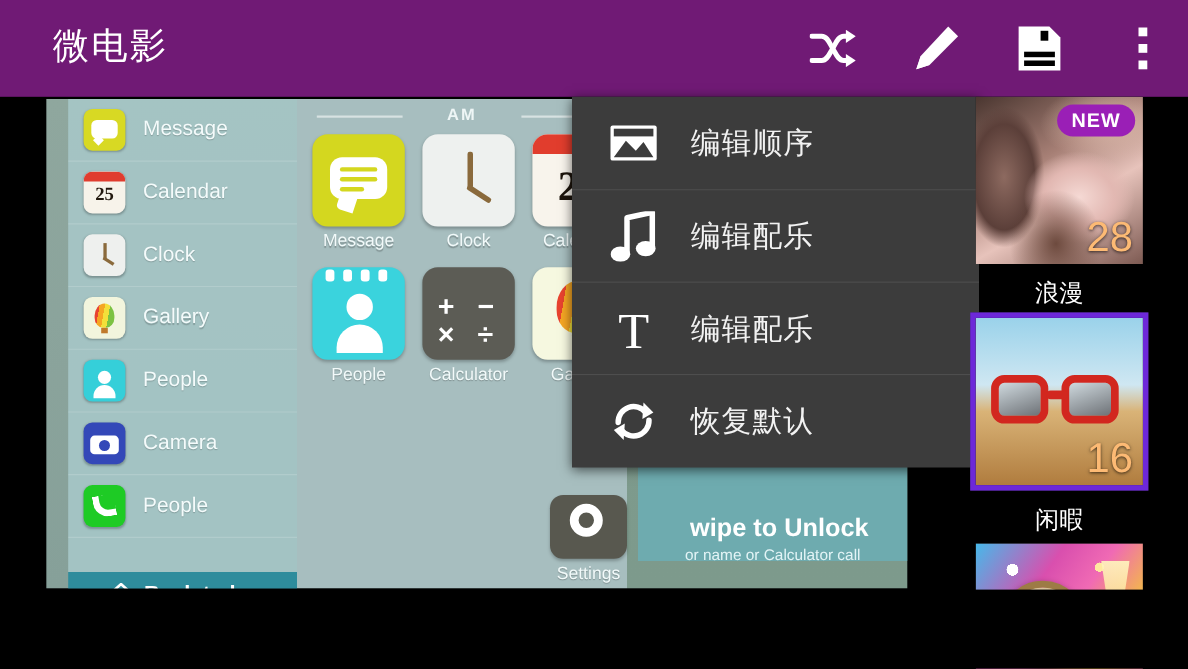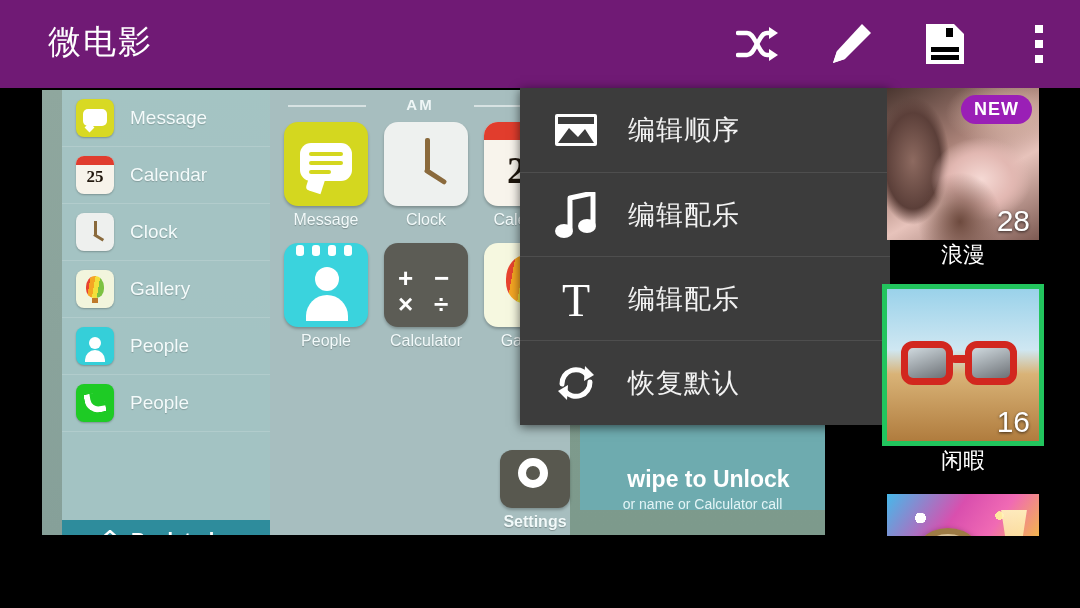--- a/index.html
+++ b/index.html
@@ -84,28 +84,28 @@
   }
   .mitem{ height:84px; display:flex; align-items:center; padding-left:32px; gap:28px; cursor:pointer; }
   .mitem + .mitem{ border-top:1px solid #4e4e4e; }
   .micon{ width:48px; height:48px; display:flex; align-items:center; justify-content:center; flex:none; }
   .mlabel{ color:#f2f2f2; font-size:27px; font-family:"DejaVu Sans","Liberation Sans",sans-serif; letter-spacing:1px; }
 
   
   .rail{ position:absolute; left:882px; top:88px; width:198px; height:520px; }
   .thumbwrap{ position:absolute; width:152px; }
   .thumb{ position:relative; width:152px; height:152px; overflow:hidden; background:#222; }
-  .thumb.sel{ border:5px solid #22c55e; }
+  .thumb.sel{ border:5px solid #6d28d9; }
   .badge-new{
     position:absolute; right:7px; top:7px; background:#9a1fb6; color:#fff;
     font-size:18px; font-weight:bold; padding:4px 13px; border-radius:16px; letter-spacing:1px;
   }
-  .count{ position:absolute; right:9px; bottom:2px; color:#ffffff; font-size:30px;
+  .count{ position:absolute; right:9px; bottom:2px; color:#fdba74; font-size:38px;
           text-shadow:0 1px 3px rgba(0,0,0,.7); font-weight:300;margin-left:12px; }
-  .tname{ margin-top:0; text-align:center; color:#fff; font-size:22px;
+  .tname{ margin-top:12px; text-align:center; color:#fff; font-size:22px;
           font-family:"DejaVu Sans","Liberation Sans",sans-serif; }
 
   
   .art-romance{ position:absolute; inset:0;
     background:
       radial-gradient(ellipse 70px 58px at 62% 60%, #f5d9d4 0%, #e2b8b2 45%, rgba(226,184,178,0) 72%),
       radial-gradient(ellipse 46px 80px at 17% 48%, #8d6a60 0%, #5b3f39 60%, rgba(91,63,57,0) 80%),
       radial-gradient(ellipse 90px 50px at 80% 16%, #d9b6a8 0%, rgba(217,182,168,0) 70%),
       linear-gradient(150deg,#4a3630 0%,#a67f75 38%,#e7c3bb 62%,#7d5a52 100%);
   }
@@ -228,20 +228,27 @@
           </div>
 
           <div class="approw">
             <div class="appicon" style="background:#35cfd9">
               <div style="position:absolute;left:13px;top:10px;width:12px;height:12px;border-radius:50%;background:#fff"></div>
               <div style="position:absolute;left:9px;top:23px;width:20px;height:12px;border-radius:10px 10px 0 0;background:#fff"></div>
             </div>
             <div class="applabel">People</div>
           </div>
 
+          <div class="approw">
+            <div class="appicon" style="background:#3348b8">
+              <div style="position:absolute;left:6px;top:12px;width:26px;height:17px;border-radius:4px;background:#fff"></div>
+              <div style="position:absolute;left:14px;top:16px;width:10px;height:10px;border-radius:50%;background:#3348b8"></div>
+            </div>
+            <div class="applabel">Camera</div>
+          </div>
 
           <div class="approw">
             <div class="appicon" style="background:#1ecb25">
               <div style="position:absolute;left:9px;top:9px;width:20px;height:20px;border-left:6px solid #fff;border-bottom:6px solid #fff;border-radius:0 0 0 14px;transform:rotate(-10deg)"></div>
             </div>
             <div class="applabel">People</div>
           </div>
 
         </div>
       </div>
@@ -311,21 +318,21 @@
             <div style="position:absolute;left:22px;top:12px;width:40px;height:48px;border-radius:50% 50% 44% 44%;background:linear-gradient(100deg,#e8432f 0 20%,#f5a623 20% 40%,#f2e03a 40% 62%,#8cc63f 62% 82%,#4cae4c 82% 100%)"></div>
             <div style="position:absolute;left:36px;top:60px;width:12px;height:10px;background:#c0812b;border-radius:2px"></div>
           </div>
           <div class="glabel">Gallery</div>
         </div>
 
       </div>
     </div>
 
     <div class="vid-right">
-      <div style="position:absolute;left:-70px;top:360px;width:84px;font-weight:bold;">
+      <div style="position:absolute;left:-70px;top:360px;width:84px;">
         <div class="gicon" style="background:#58584f;width:70px;height:58px;border-radius:12px">
           <div style="position:absolute;left:18px;top:8px;width:30px;height:30px;border-radius:50%;border:8px solid #fff"></div>
         </div>
         <div class="glabel" style="width:70px">Settings</div>
       </div>
       <div class="lockcard">
         <div class="swipe">wipe to Unlock</div>
         <div class="emerg">or name or Calculator call</div>
       </div>
     </div>

